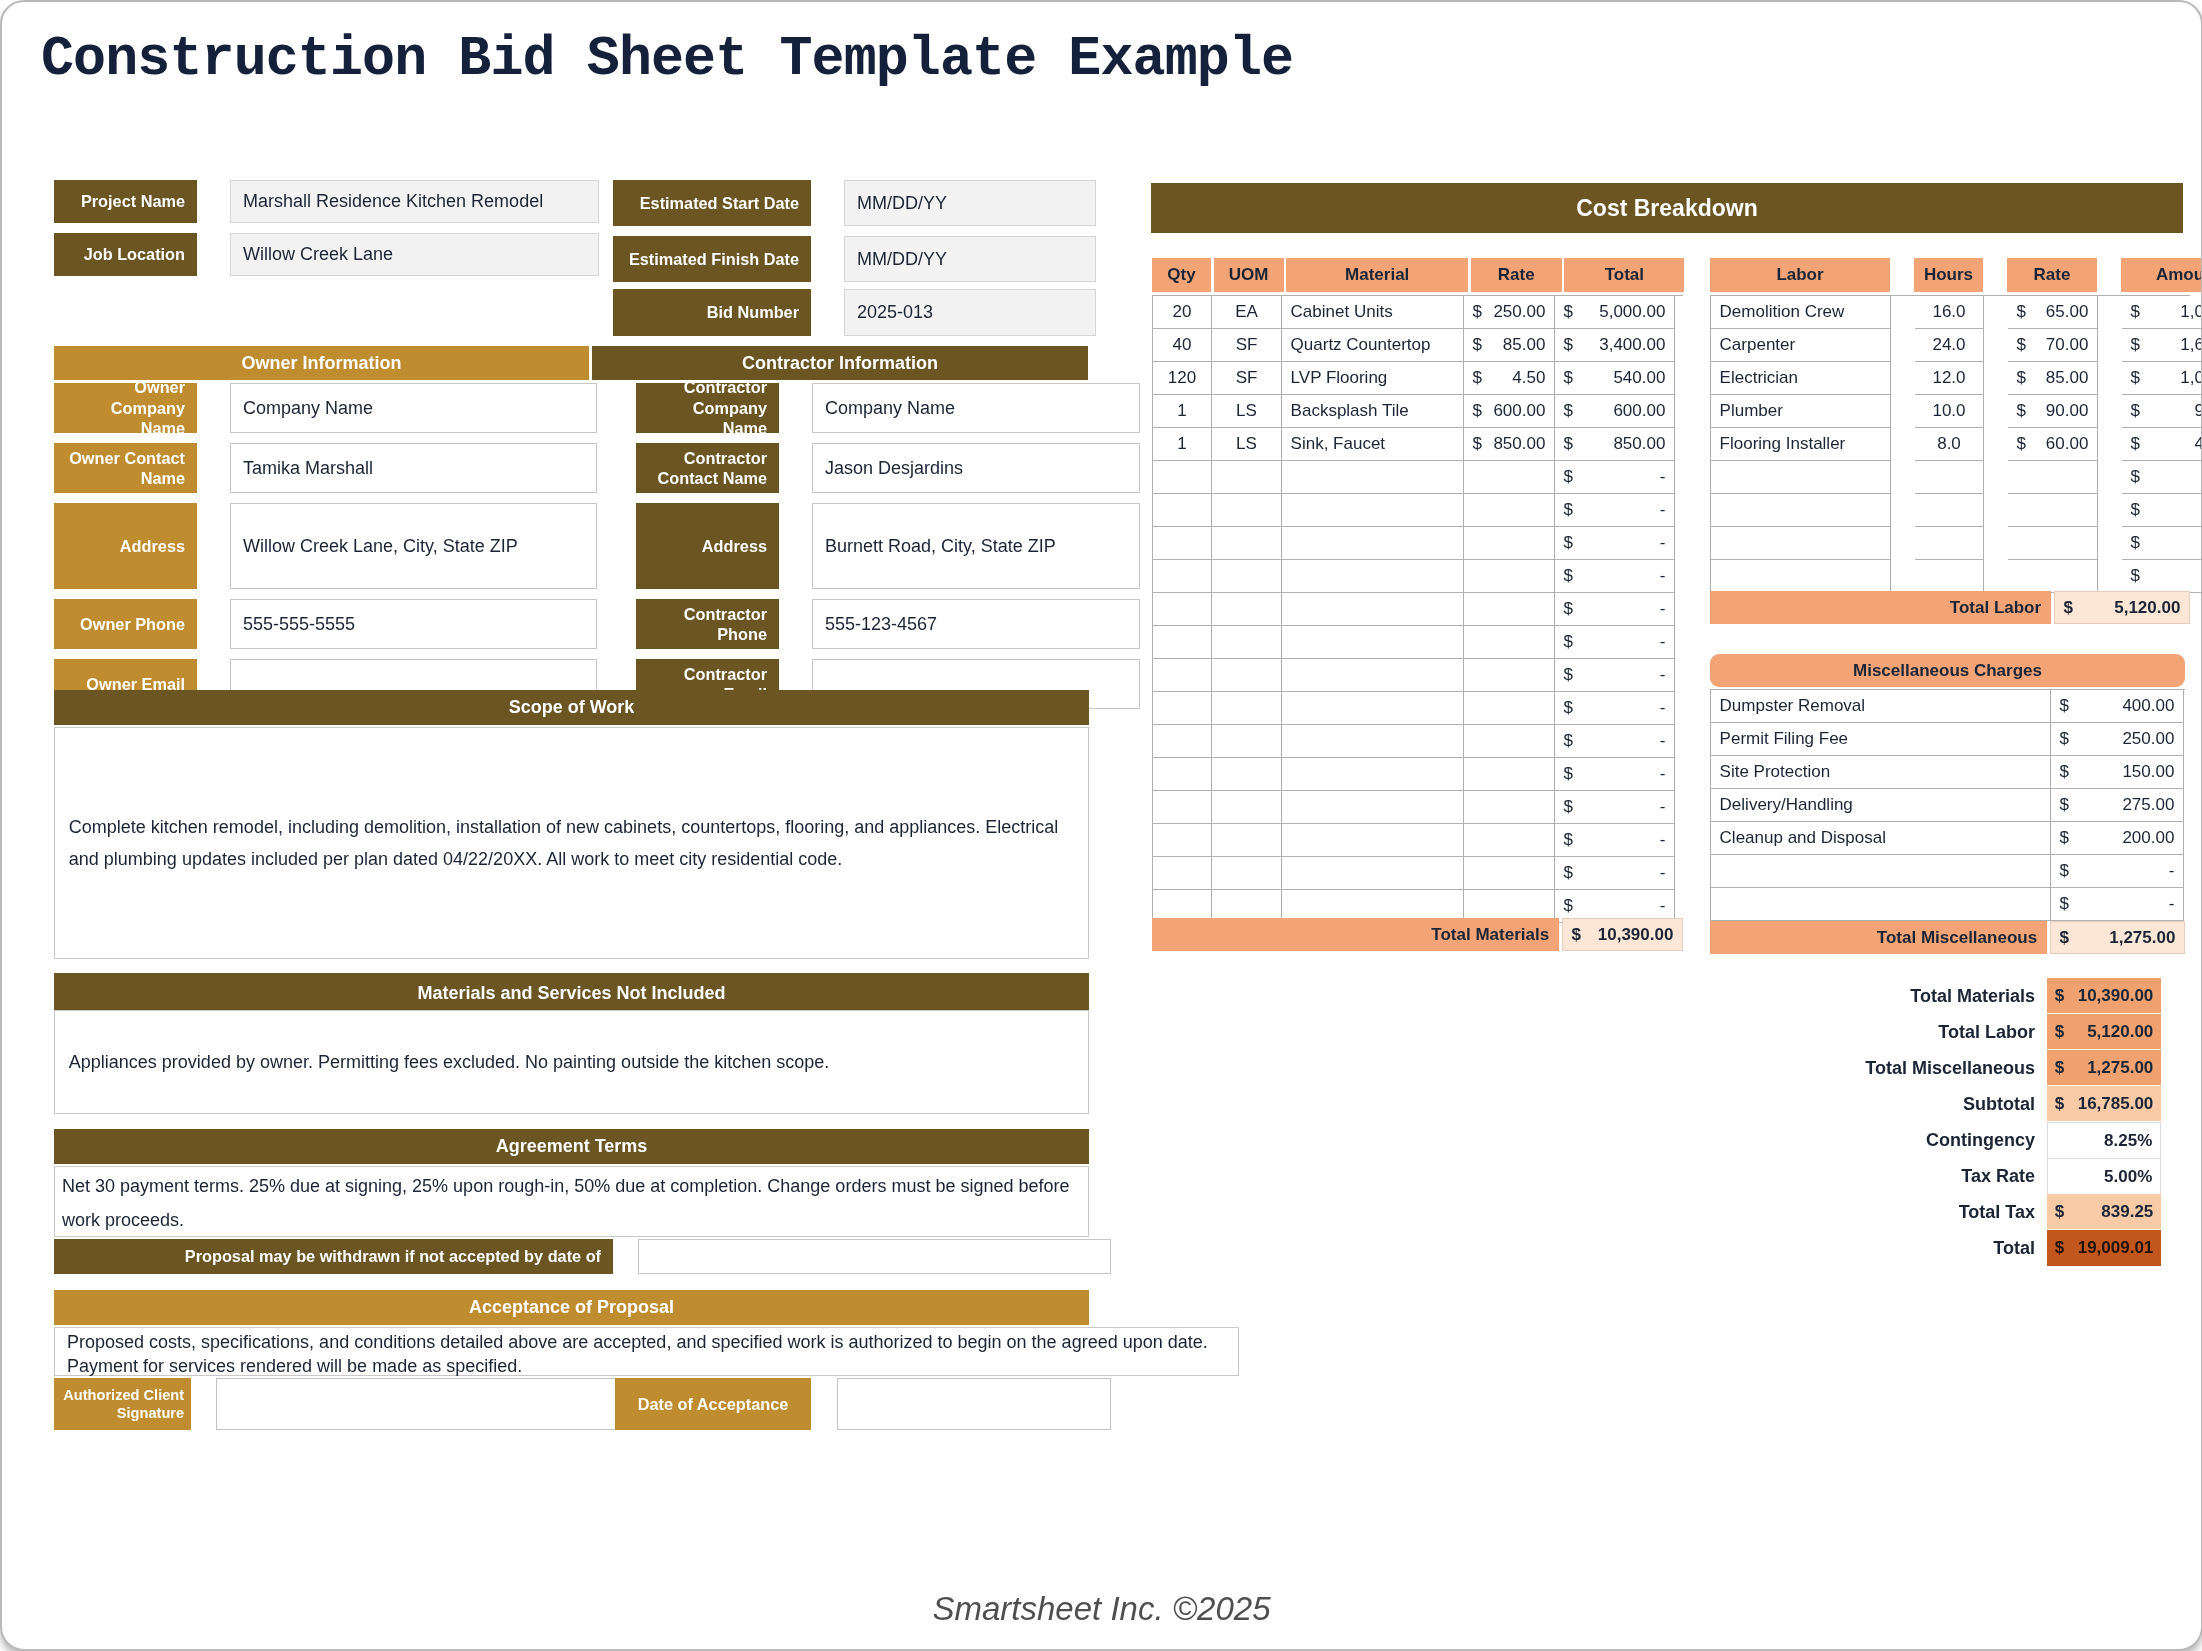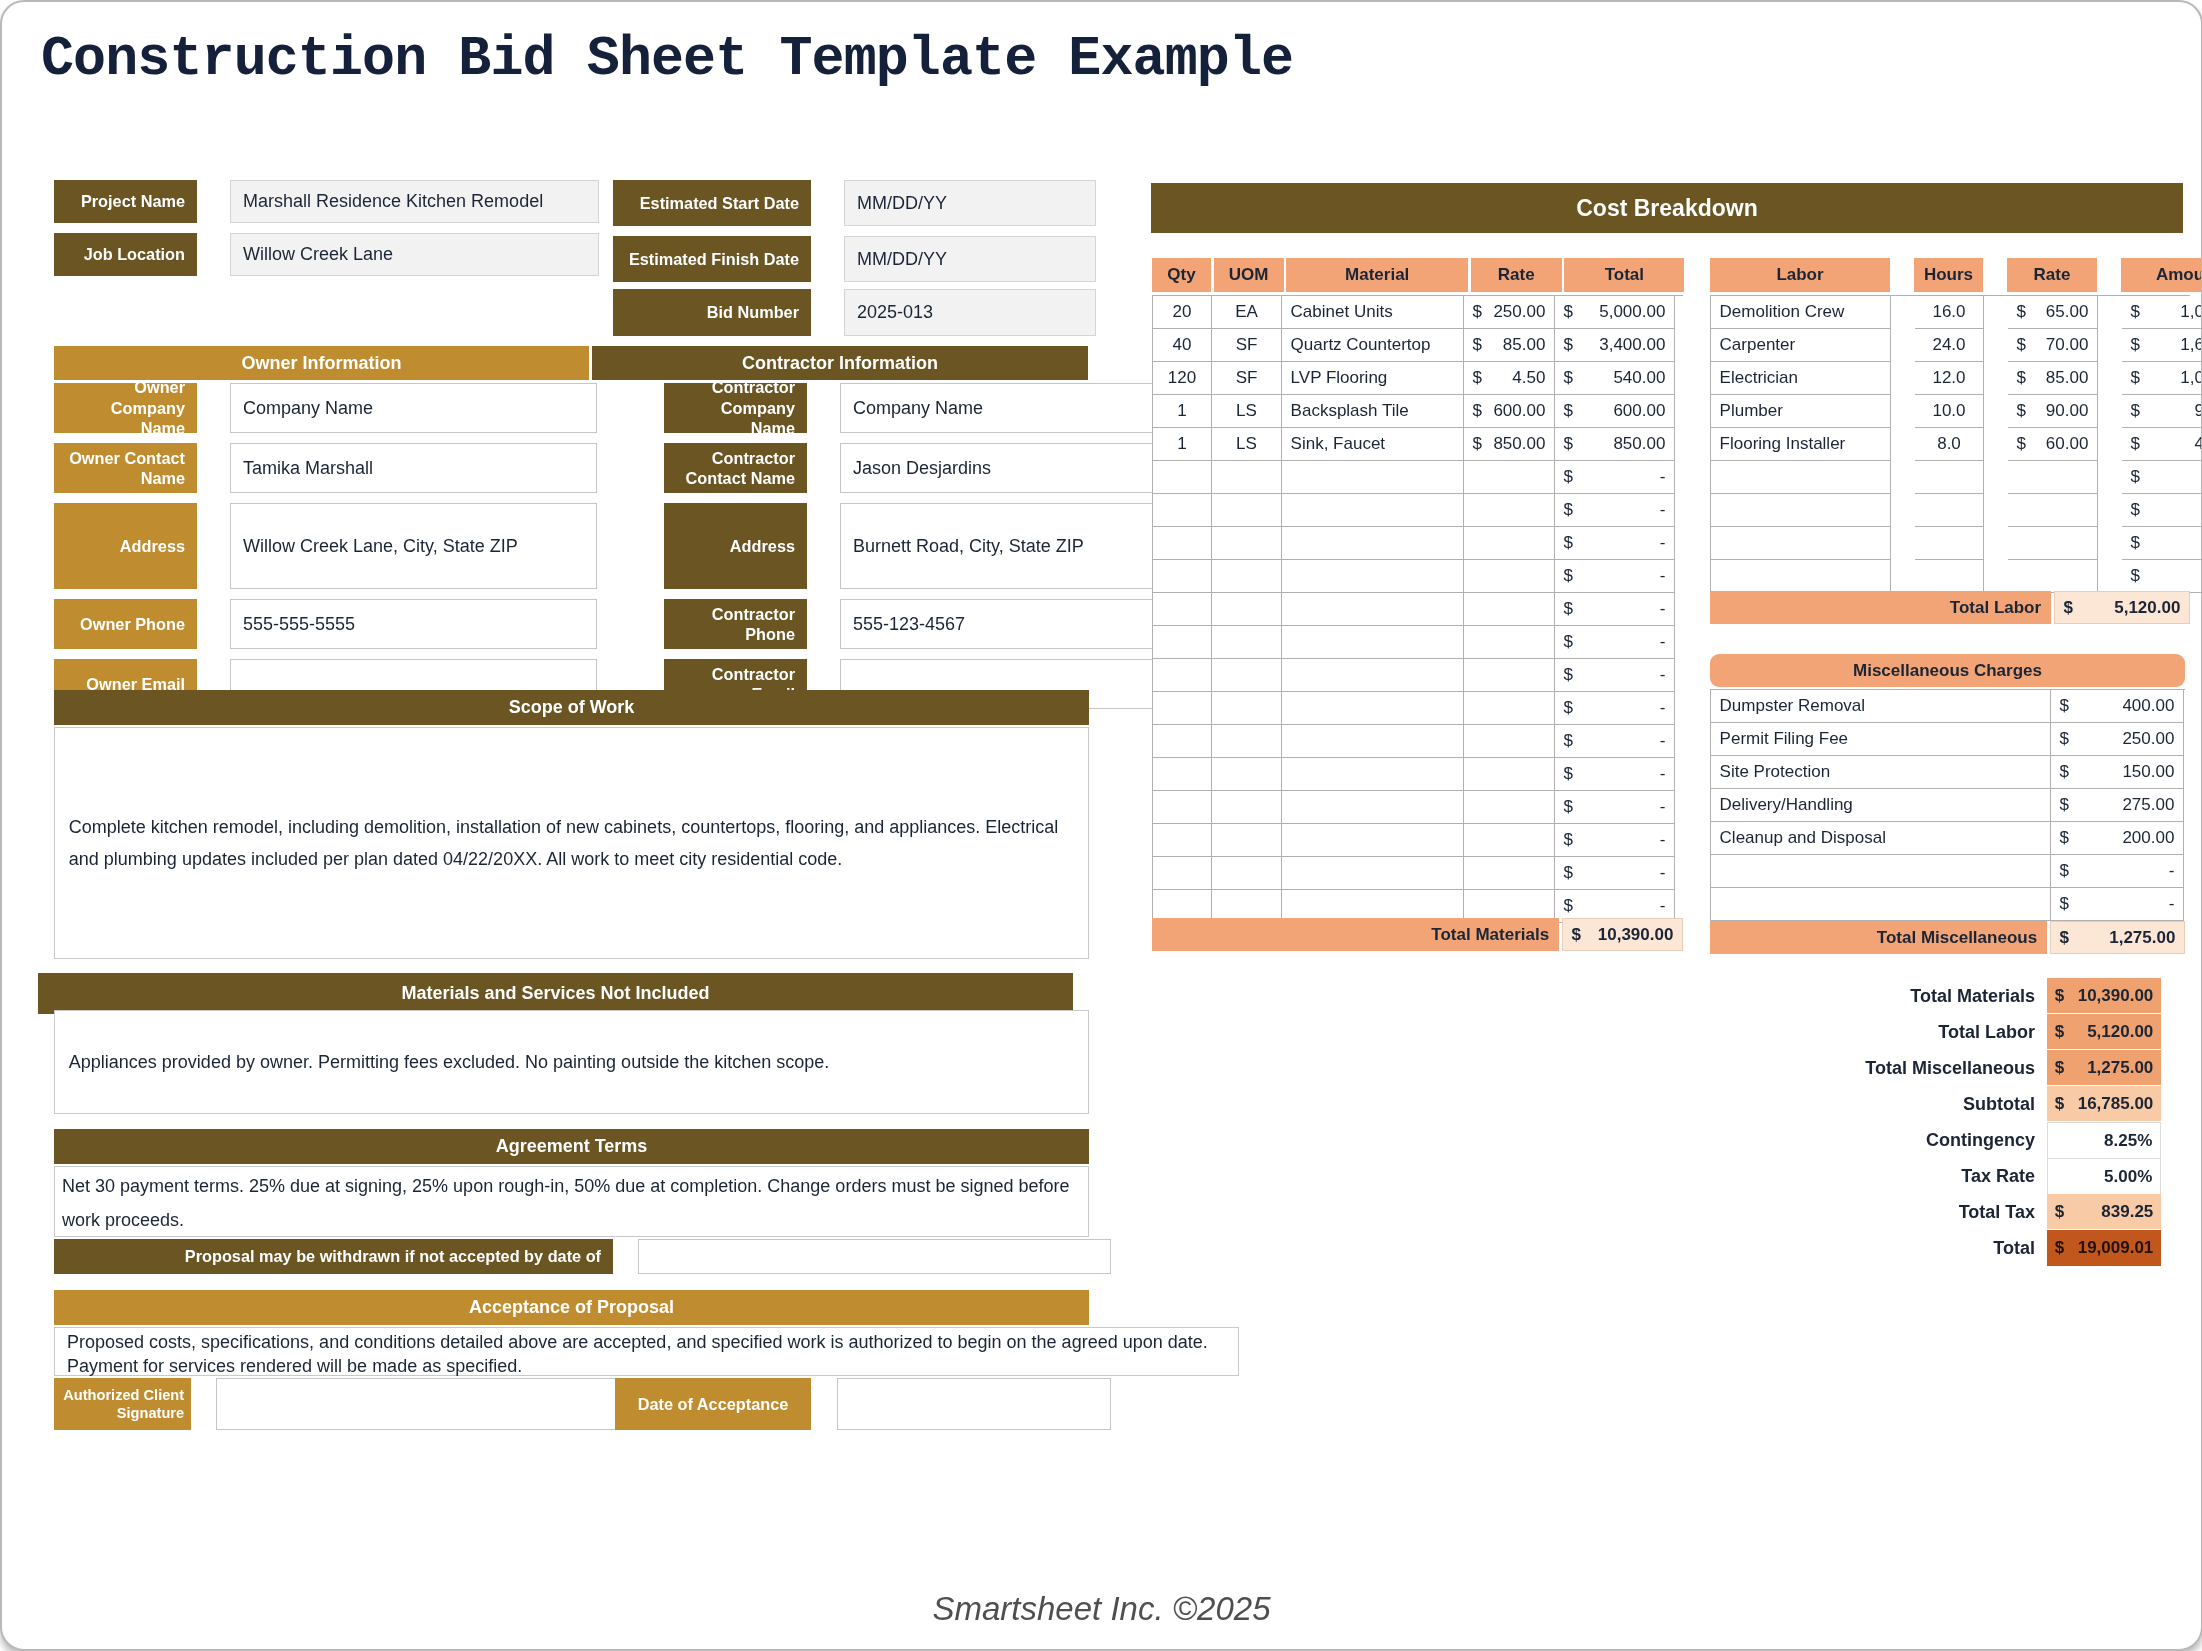--- a/index.html
+++ b/index.html
@@ -21,21 +21,21 @@
   .val { background:#fff; border:1.7px solid #c6c6c6; display:flex; align-items:center;
          padding:0 12px; font-size:18px;margin-left:23px; }
   .val.gray { background:#f2f2f2; border:1.7px solid #d5d5d5; }
 
   .grid2 { position:absolute; display:grid; gap:10px; background:transparent; }
 
   #project-table { left:52px; top:178px; grid-template-columns:143px 392px; grid-template-rows:43px 43px; }
   #dates-table   { left:611px; top:178px; grid-template-columns:198px 275px; grid-template-rows:46px 46px; }
   #bid-table     { left:611px; top:287px; grid-template-columns:198px 275px; grid-template-rows:47px; }
   #owner-table      { left:52px;  top:381px; grid-template-columns:143px 390px; grid-template-rows:50px 50px 86px 50px 50px; }
-  #contractor-table { left:618px; top:381px; grid-template-columns:143px 351px; grid-template-rows:50px 50px 86px 50px 50px;padding-left:44px; }
+  #contractor-table { left:590px; top:381px; grid-template-columns:143px 351px; grid-template-rows:50px 50px 86px 50px 50px;padding-left:44px; }
 
   .bar { position:absolute; background:#6a5523; color:#fff; font-weight:bold;
          display:flex; align-items:center; justify-content:center; font-size:18px; }
   .bar.gold { background:#bf8c2f; }
 
   .box { position:absolute; background:#fff; border:1.7px solid #c9c9c9; font-size:18px;
          line-height:1.8; padding:0 13.8px; display:flex; align-items:center; }
   .box.topalign { align-items:flex-start; }
 
   
@@ -125,21 +125,21 @@
     <div class="val">Burnett Road, City, State ZIP</div>
     <div class="lbl">Contractor Phone</div>
     <div class="val">555-123-4567</div>
     <div class="lbl">Contractor Email</div>
     <div class="val"></div>
   </div>
 
   <div class="bar" style="left:52px; top:688px; width:1035px; height:35px;">Scope of Work</div>
   <div class="box" style="left:52px; top:725px; width:1035px; height:232px;">Complete kitchen remodel, including demolition, installation of new cabinets, countertops, flooring, and appliances. Electrical and plumbing updates included per plan dated 04/22/20XX. All work to meet city residential code.</div>
 
-  <div class="bar" style="left:36px; top:971px; width:1035px; height:41px;">Materials and Services Not Included</div>
+  <div class="bar" style="left:52px; top:971px; width:1035px; height:41px;">Materials and Services Not Included</div>
   <div class="box" style="left:52px; top:1008px; width:1035px; height:104px;">Appliances provided by owner. Permitting fees excluded. No painting outside the kitchen scope.</div>
 
   <div class="bar" style="left:52px; top:1127px; width:1035px; height:35px;">Agreement Terms</div>
   <div class="box topalign" style="left:52px; top:1164px; width:1035px; height:71px; padding:3.4px 6.9px; line-height:1.85;">Net 30 payment terms. 25% due at signing, 25% upon rough-in, 50% due at completion. Change orders must be signed before work proceeds.</div>
   <div class="lbl" style="position:absolute; left:52px; top:1237px; width:559px; height:35px;">Proposal may be withdrawn if not accepted by date of</div>
   <div class="val" style="position:absolute; left:613px; top:1237px; width:473px; height:35px;"></div>
 
   <div class="bar gold" style="left:52px; top:1288px; width:1035px; height:35px;">Acceptance of Proposal</div>
   <div class="box topalign" style="left:52px; top:1325px; width:1185px; height:49px; padding:1.7px 12px; line-height:1.35;">Proposed costs, specifications, and conditions detailed above are accepted, and specified work is authorized to begin on the agreed upon date.  Payment for services rendered will be made as specified.</div>
   <div class="lbl gold" style="position:absolute; left:52px; top:1376px; width:137px; height:52px; font-size:14.6px; padding:0 6.9px;">Authorized Client Signature</div>

